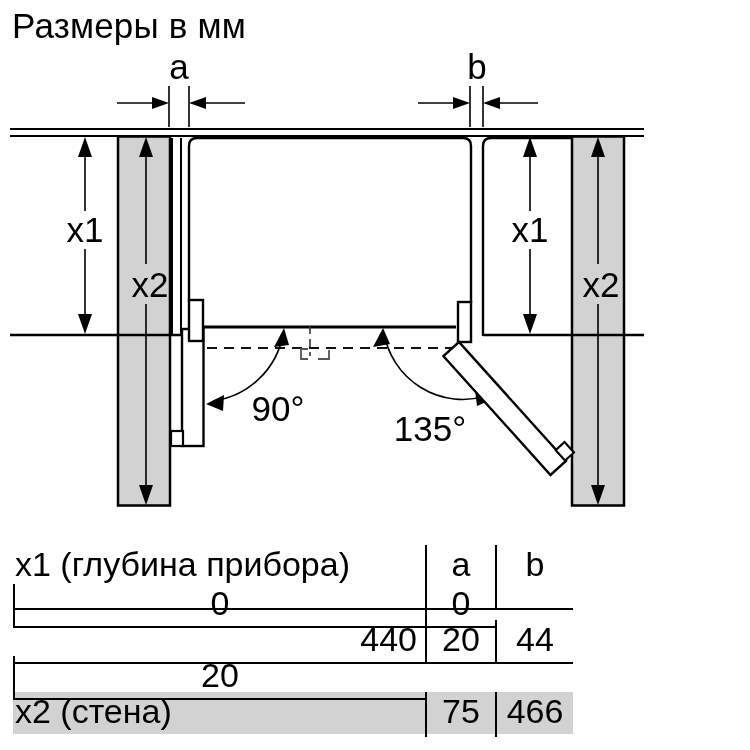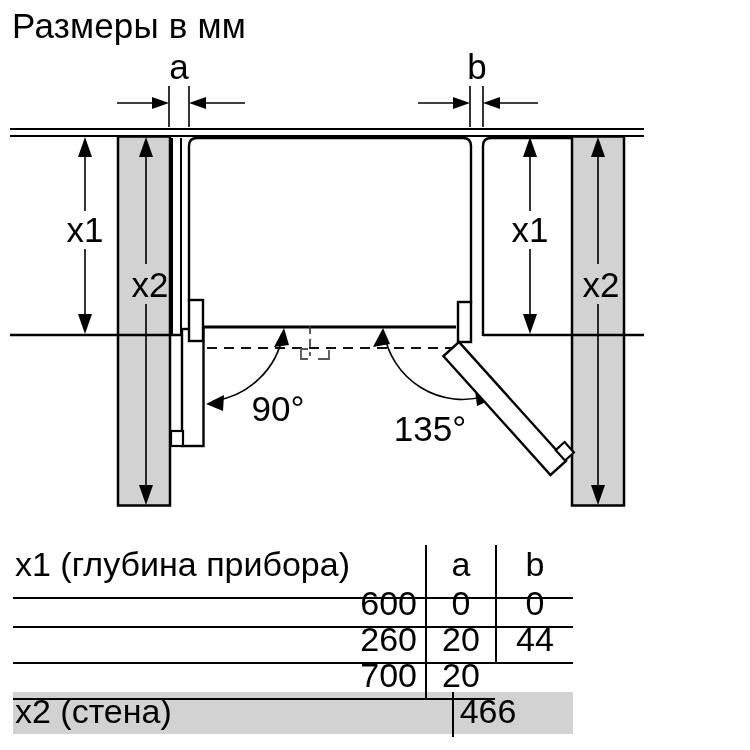--- a/index.html
+++ b/index.html
@@ -9,24 +9,24 @@
   svg text{font-family:"Liberation Sans",sans-serif;fill:#000;}
   .dimlbl{font-size:35px;}
   
   #dims-table{position:absolute;left:13px;top:545px;width:560px;font-size:34px;}
   .trow{display:grid;grid-template-columns:412px 70px 78px;}
   .cell{display:flex;align-items:flex-end;padding-bottom:3px;box-sizing:border-box;}
   .cell.c1{justify-content:flex-start;padding-left:2px;}
   .cell.c1.num{justify-content:flex-end;padding-right:8px;}
   .cell.ca,.cell.cb{justify-content:center;border-left:2px solid #000;}
   .hrow{height:39px;}
-  .hrow .cell{border-bottom:2px solid #000;padding-bottom:13px;}
+  .hrow .cell{border-bottom:2px solid #000;padding-bottom:24px;}
   .drow{height:36px;}
   .drow .cell{border-bottom:2px solid #000;}
-  .frow{height:42px;gap:27px;}
+  .frow{height:42px;}
   .frow .cell{padding-bottom:6px;}
 </style>
 </head>
 <body>
 
 <div id="page">
 
   <div id="title">Размеры в мм</div>
 
   <svg width="750" height="540" viewBox="0 0 750 540">
@@ -139,35 +139,34 @@
   
   <div id="dims-table">
 
     <div class="trow hrow">
       <div class="cell c1">x1 (глубина прибора)</div>
       <div class="cell ca">a</div>
       <div class="cell cb">b</div>
     </div>
 
     <div class="trow drow">
-      <div class="cell c1 num">600</div>
       <div class="cell ca">0</div>
       <div class="cell cb">0</div>
     </div>
 
     <div class="trow drow">
-      <div class="cell c1 num">260</div>
+      <div class="cell c1 num">440</div>
       <div class="cell ca">20</div>
       <div class="cell cb">44</div>
     </div>
 
     <div class="trow drow">
-      <div class="cell c1 num">700</div>
       <div class="cell ca">20</div>
     </div>
 
     <div class="trow frow" style="background:#d2d2d2;">
       <div class="cell c1">x2 (стена)</div>
+      <div class="cell ca">75</div>
       <div class="cell cb">466</div>
     </div>
 
   </div>
 </div>
 
 </body></html>

